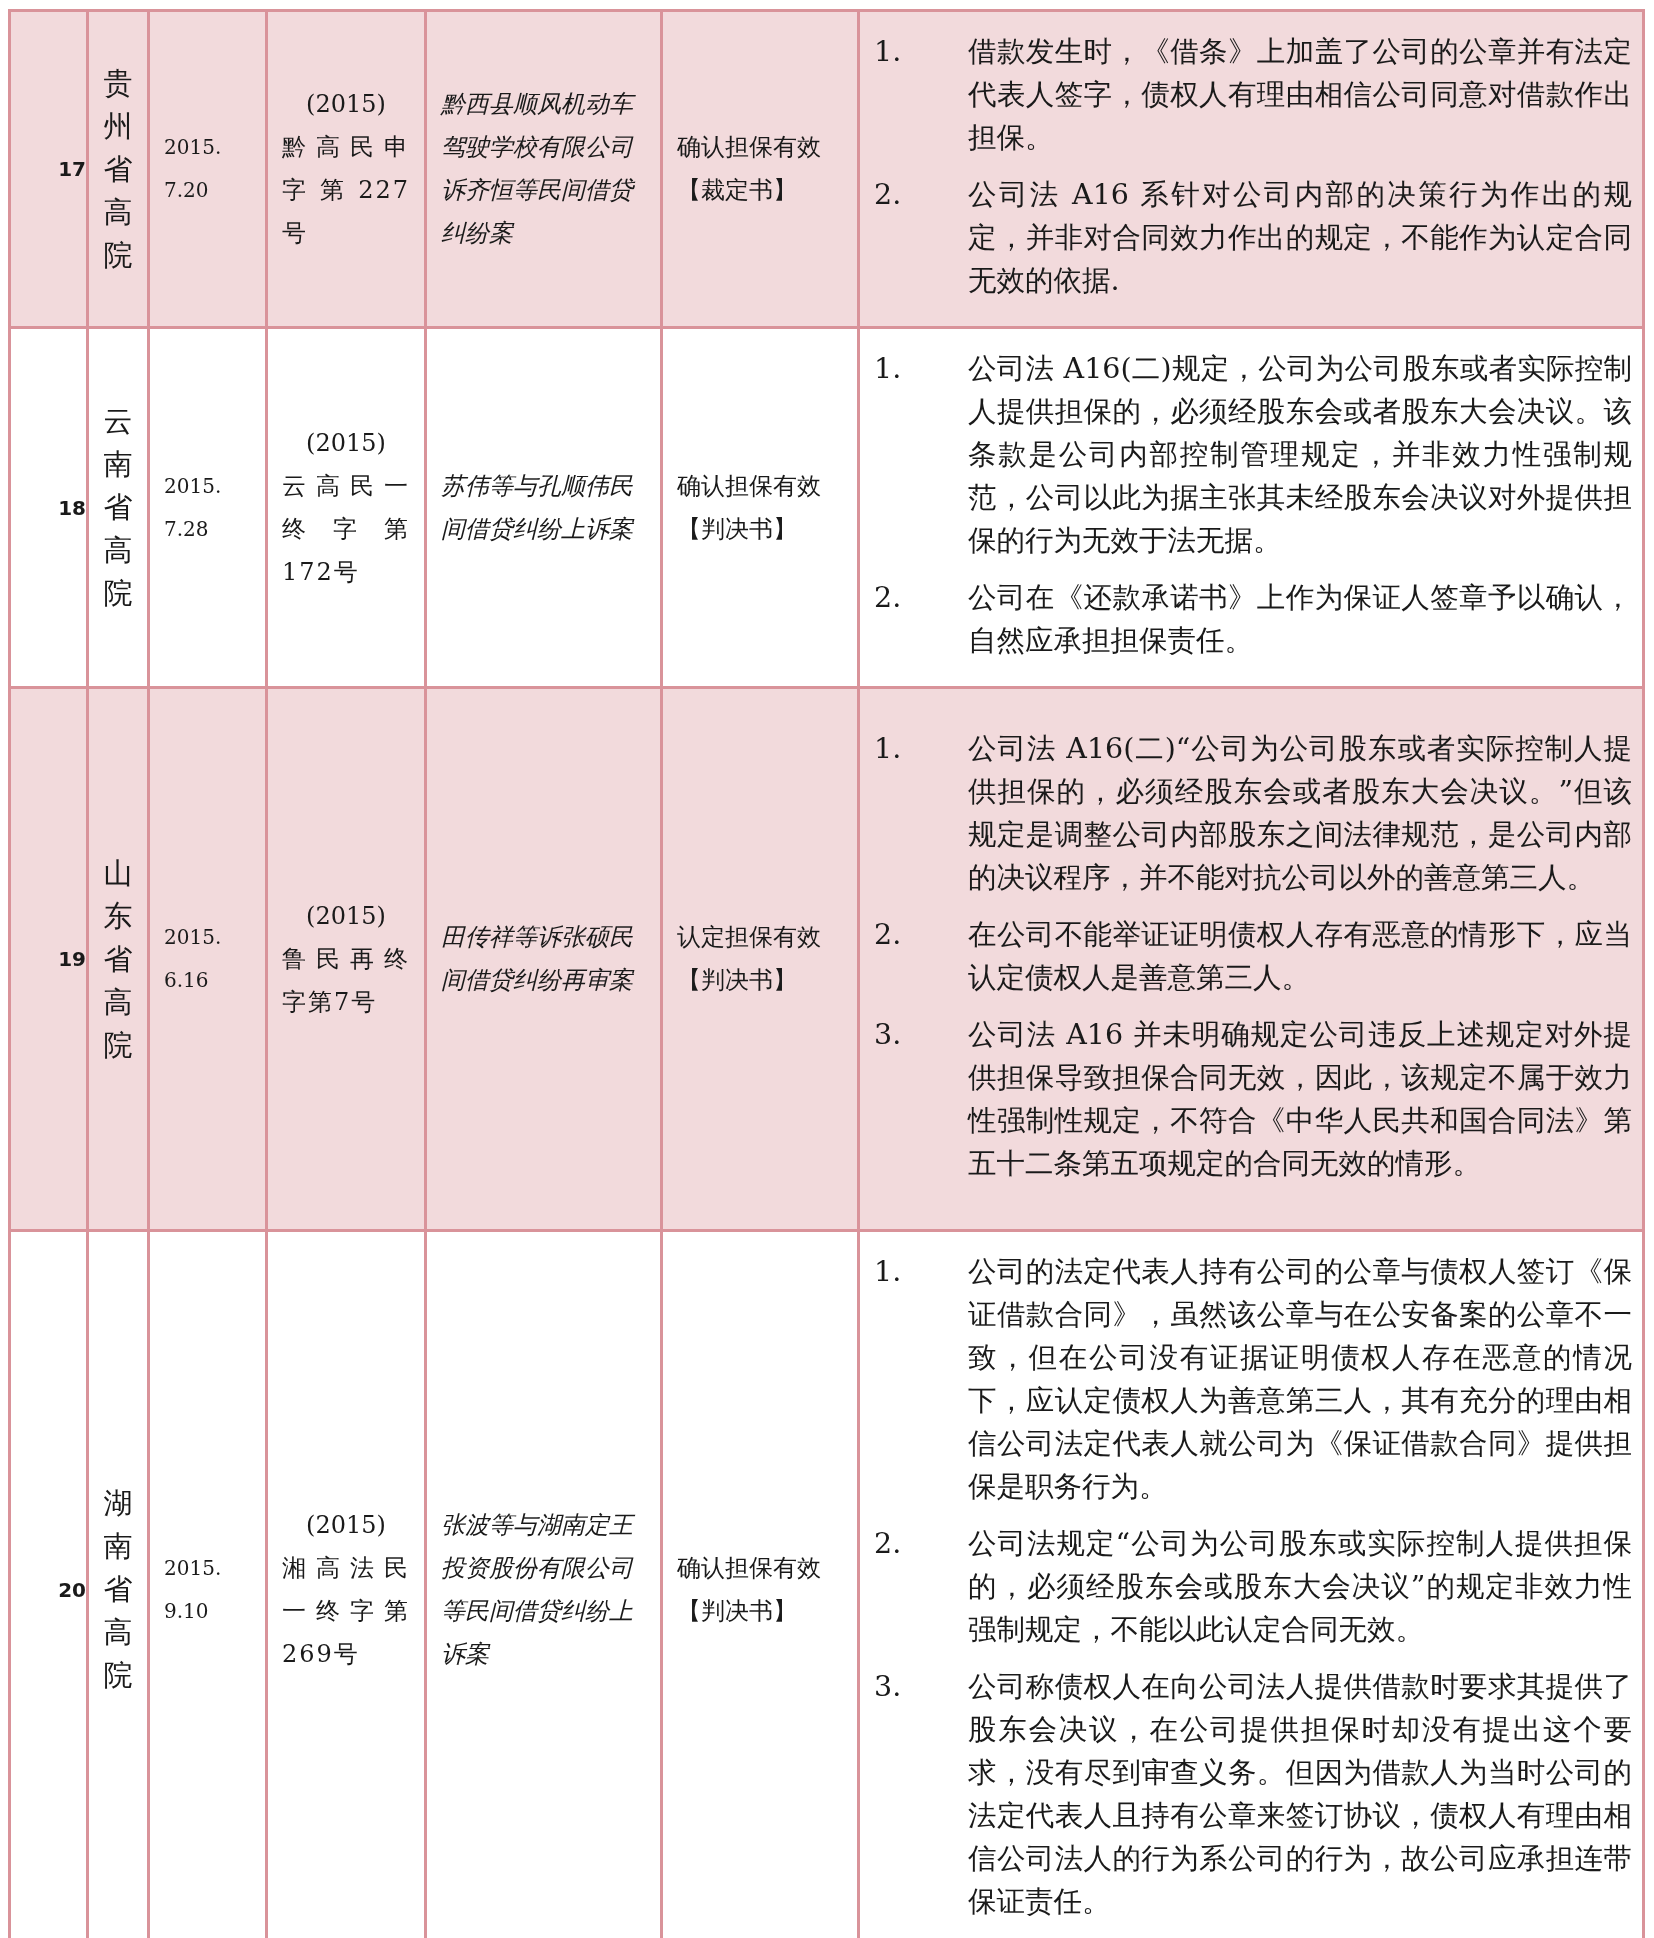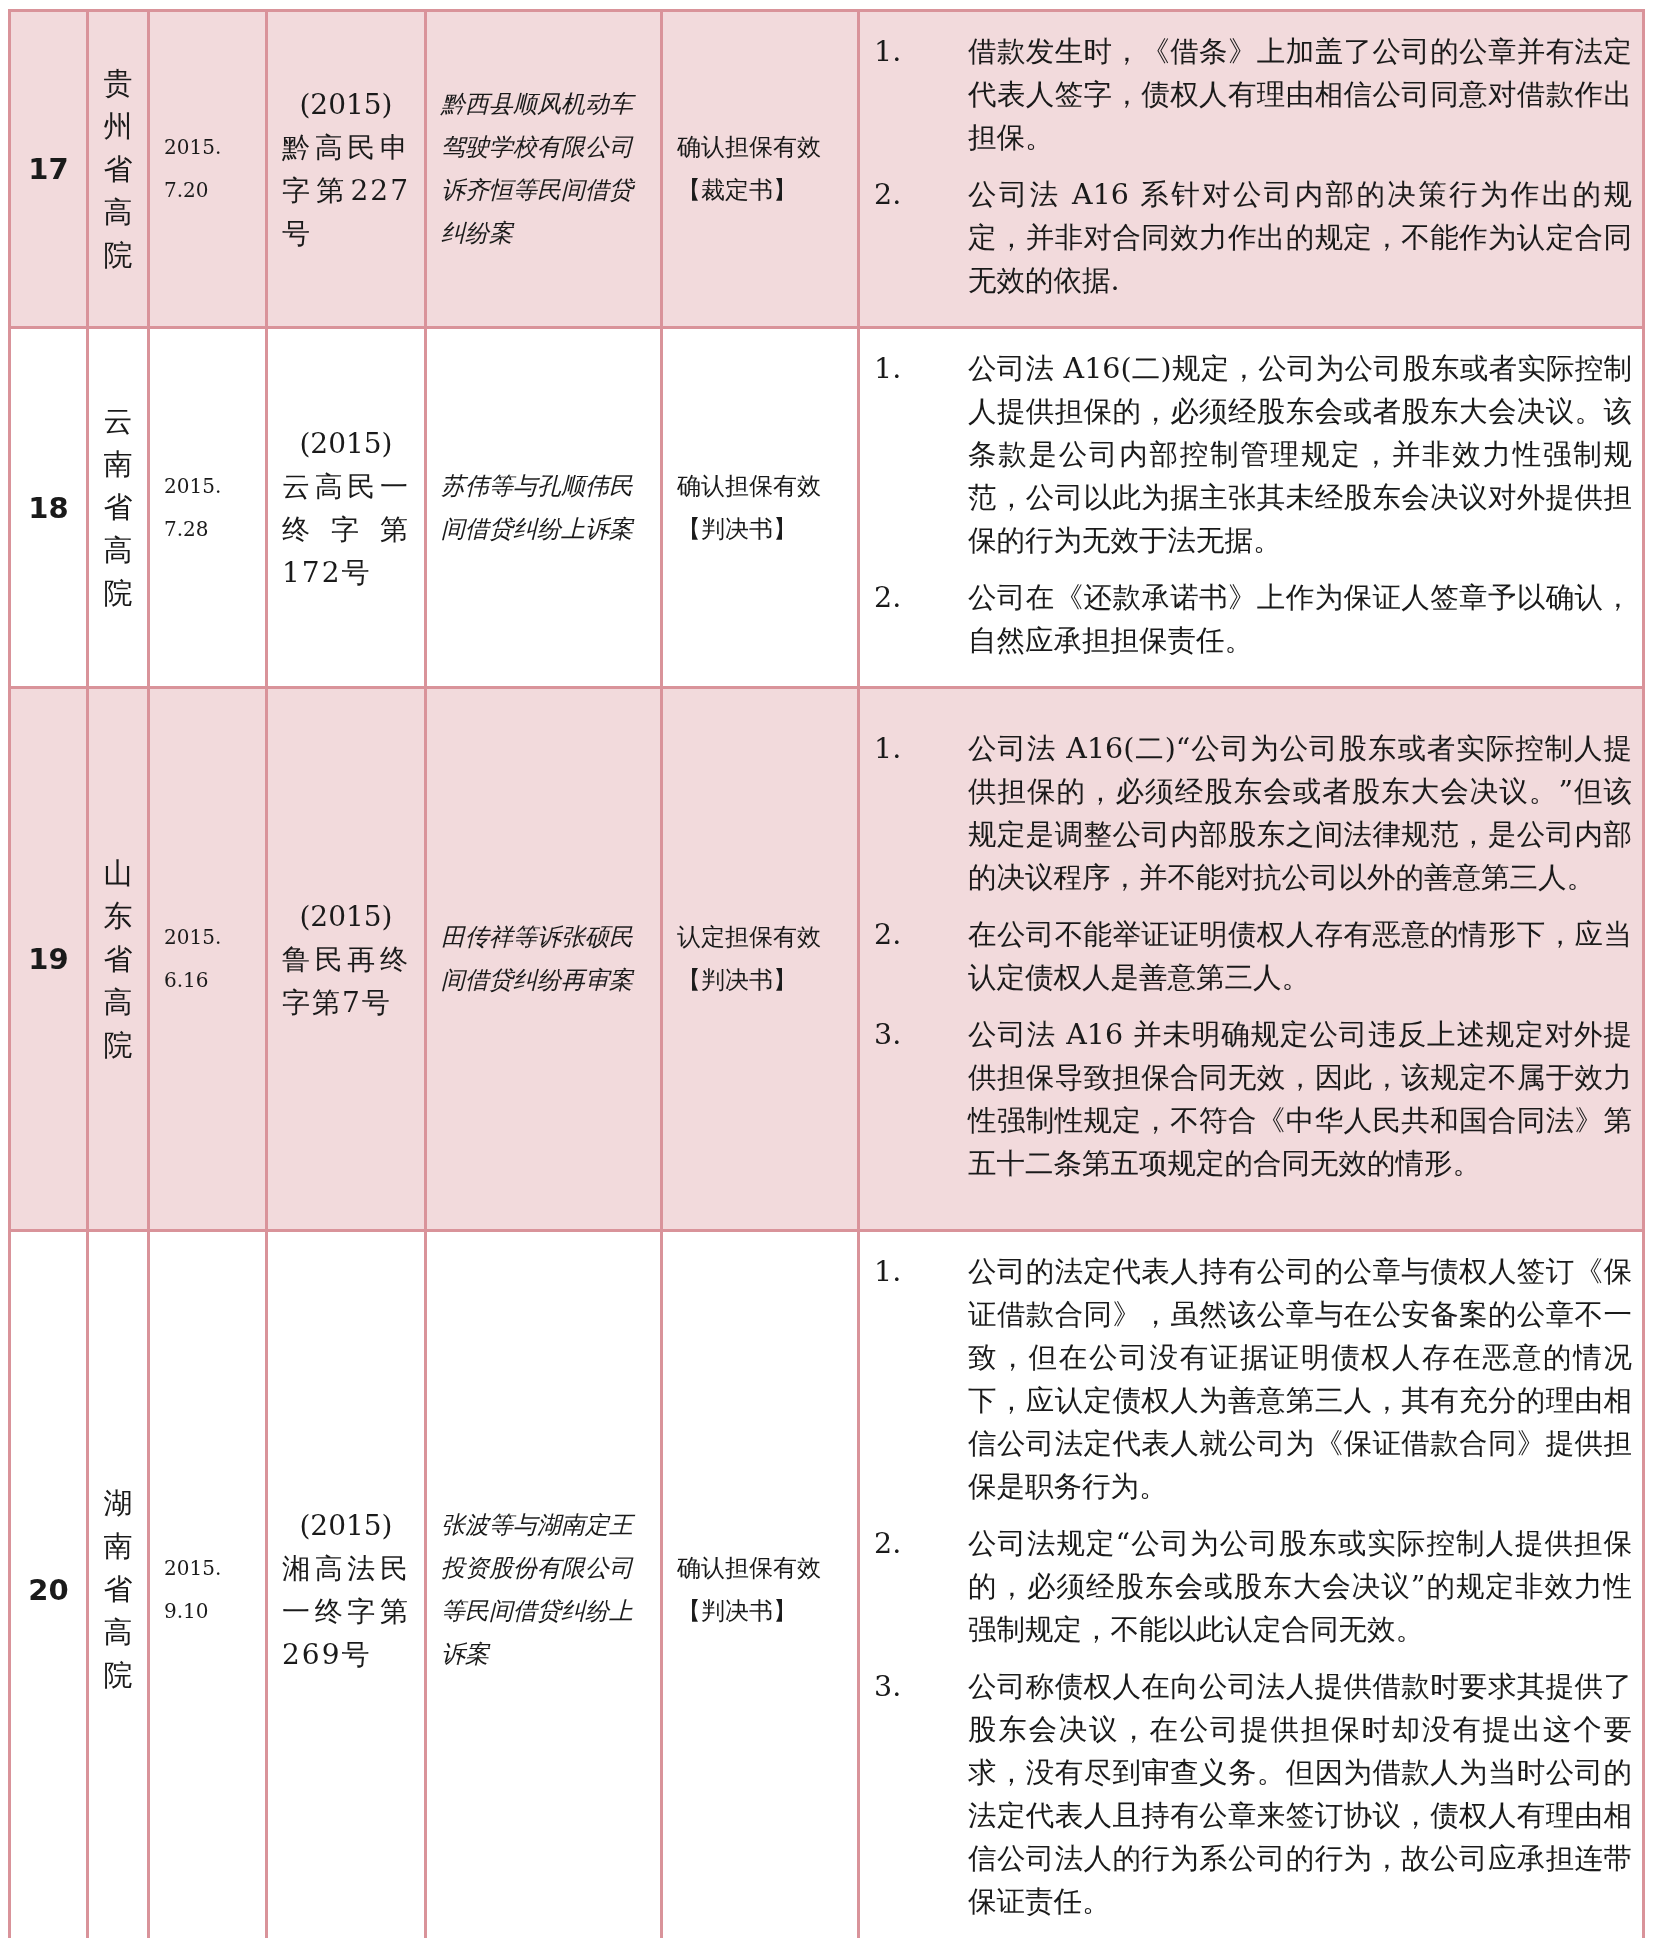--- a/index.html
+++ b/index.html
@@ -3,26 +3,26 @@
 <meta charset="utf-8">
 <style>
   html, body { margin: 0; padding: 0; background: #ffffff; }
   body { width: 1654px; height: 1938px; position: relative; overflow: hidden;
          font-family: "DejaVu Serif", "Liberation Serif", serif; color: #1a1a1a; }
   table.cases { position: absolute; left: 8px; top: 9px; width: 1637px;
                 border-collapse: collapse; table-layout: fixed; }
   table.cases td { border: 3px solid #d9939a; vertical-align: middle; padding: 0; }
   tr.shaded td { background: #f2dadc; }
   tr.plain td { background: #ffffff; }
-  .c-no { width: 72px; text-align: center; font-family: "DejaVu Sans", "Liberation Sans", sans-serif;
-          font-weight: bold; font-size: 29px; }
+  .c-no { width: 72px; text-align: right; font-family: "DejaVu Sans", "Liberation Sans", sans-serif;
+          font-weight: bold; font-size: 20px; }
   .c-court { width: 56px; text-align: center; font-size: 29px; line-height: 43px; }
   .c-court span { display: block; }
   .c-date { width: 112px; font-size: 20px; line-height: 43px; padding-left: 14px !important; }
-  .c-case { width: 153px; font-size: 28px; line-height: 43px; padding: 4px 14px !important; margin-left: 40px; }
+  .c-case { width: 153px; font-size: 24px; line-height: 43px; padding: 4px 14px !important; margin-left: 40px; }
   .c-case .yr { display: block; text-align: center; }
   .c-case .num { display: block; text-align: justify; text-align-last: left; letter-spacing: 2px; }
   .c-title { width: 230px; font-size: 24px; line-height: 43px; padding: 0 12px 0 14px !important; font-style: italic; }
   .c-result { width: 192px; font-size: 24px; line-height: 43px; padding: 0 10px 0 14px !important; }
   .c-reason { font-size: 28.5px; line-height: 43px; padding: 10px 10px 10px 14px !important; }
   .c-reason ol { list-style: none; margin: 0; padding: 0; }
   .c-reason li { display: flex; margin: 8px 0 14px 0; }
   .c-reason li .n { width: 58px; flex: 0 0 58px; }
   .c-reason li .t { flex: 1; text-align: justify; margin-left: 36px; }
 </style>

